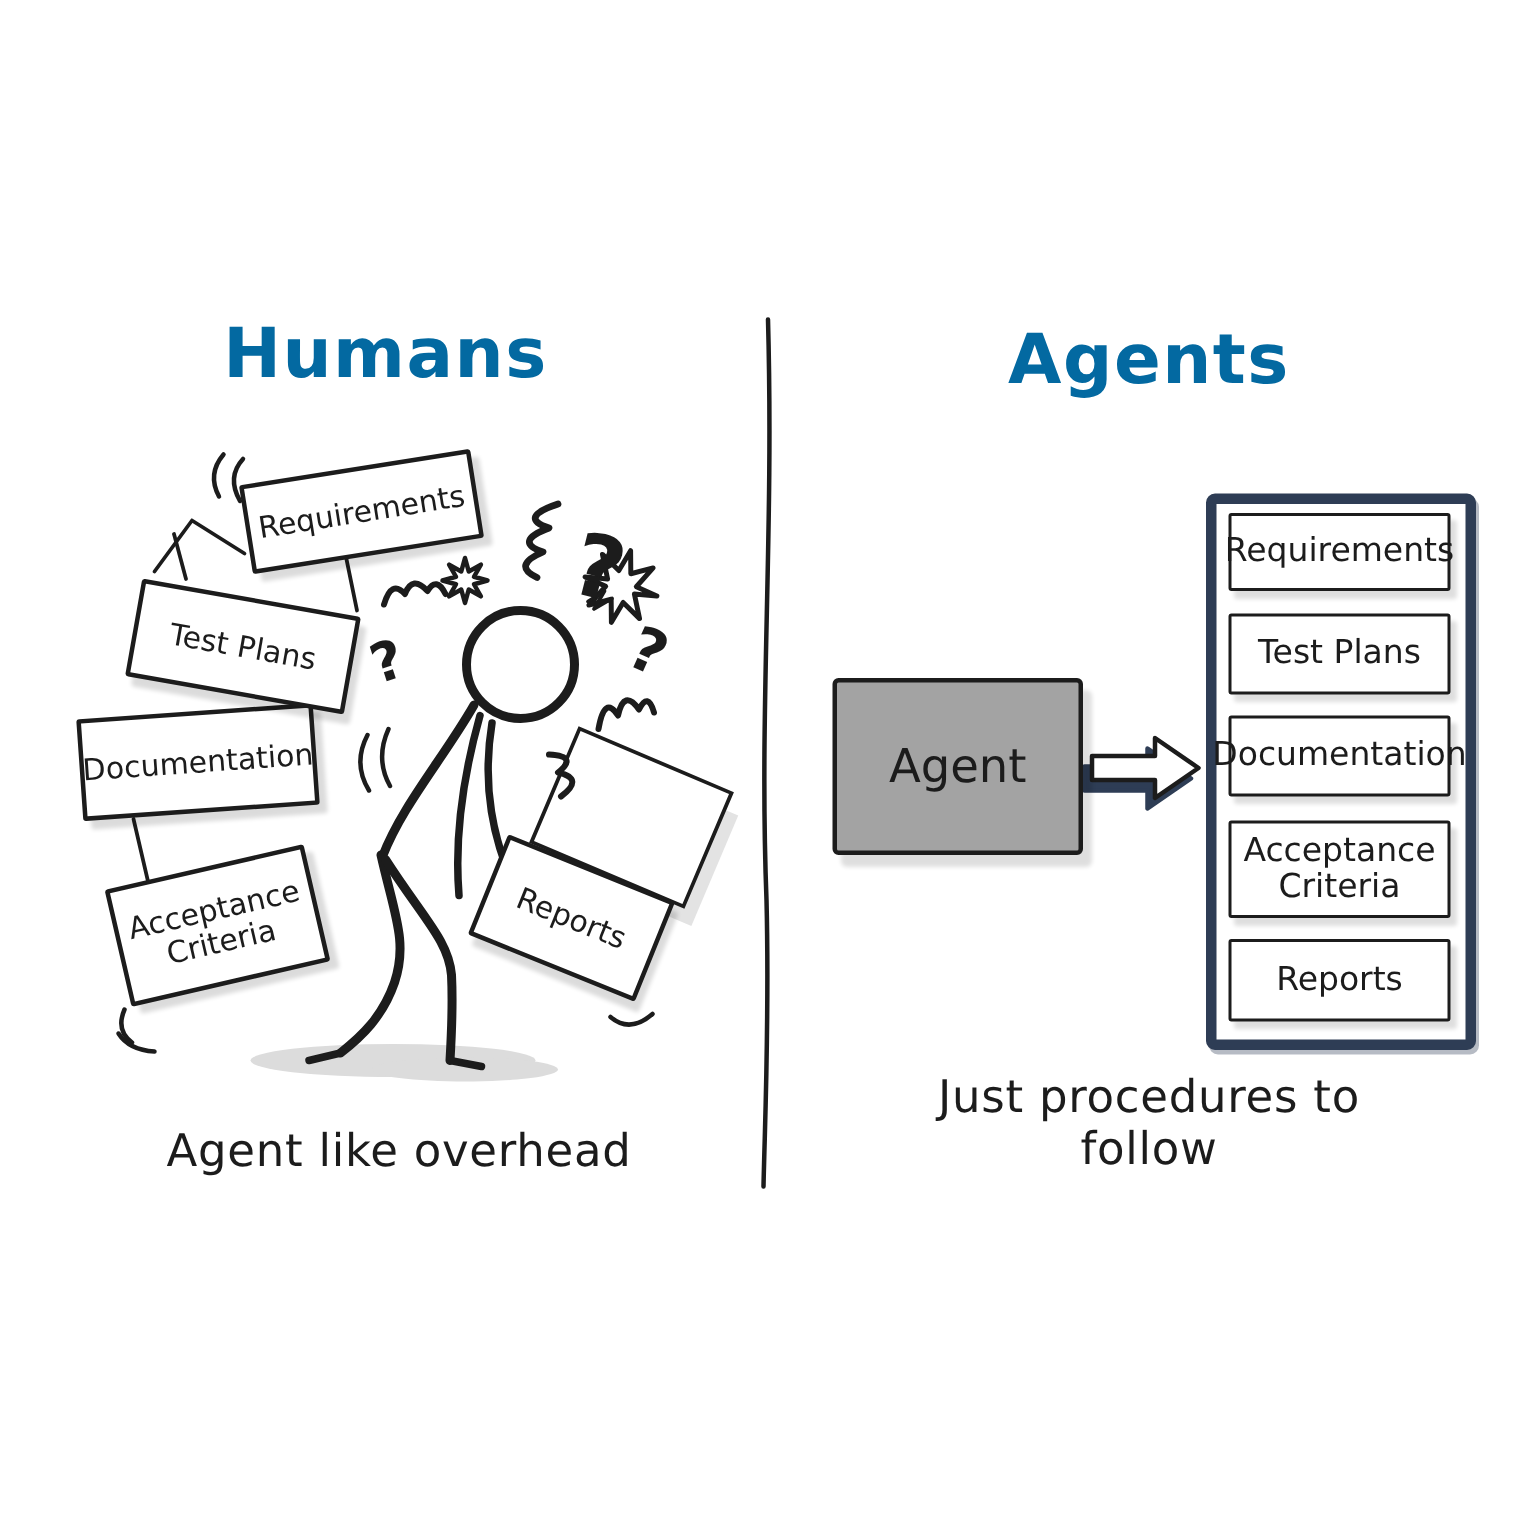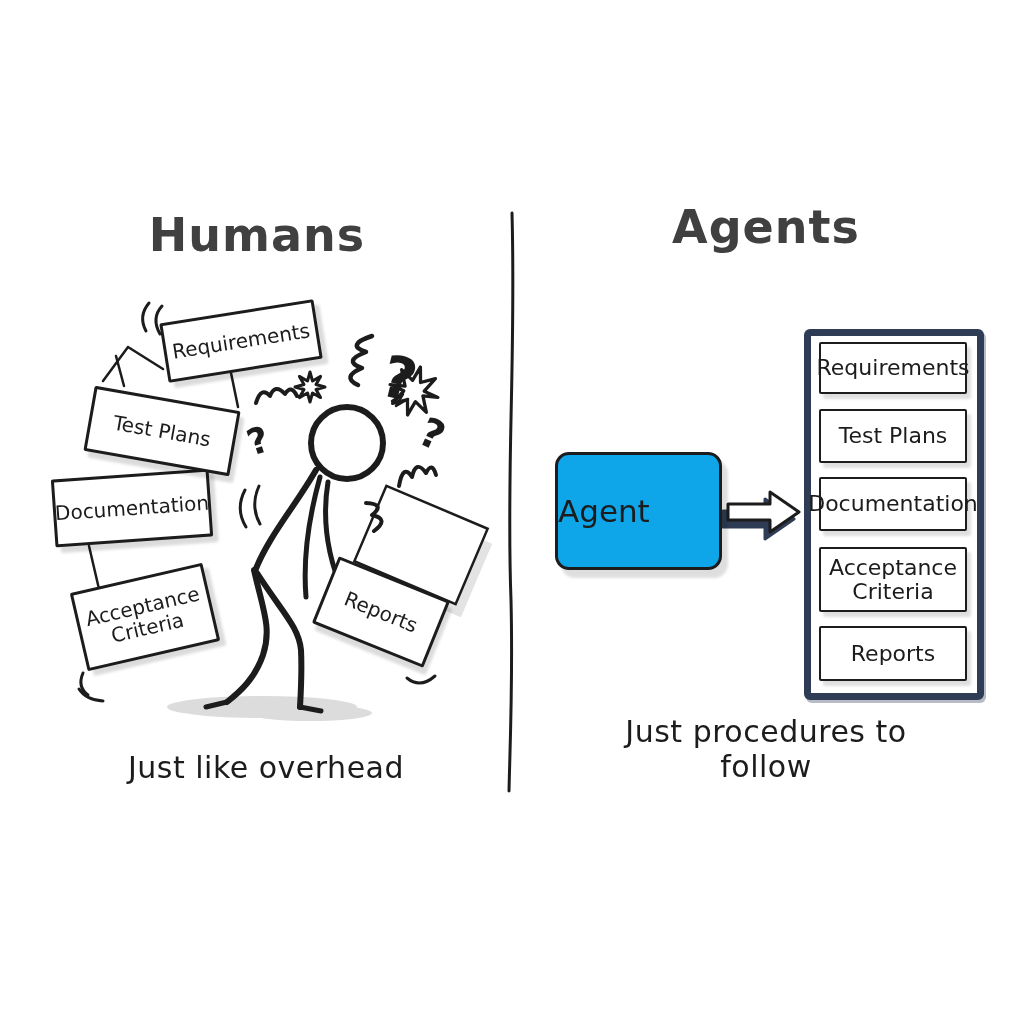--- a/index.html
+++ b/index.html
@@ -3,42 +3,42 @@
 <meta charset="utf-8">
 <style>
   html,body{margin:0;padding:0;background:#ffffff;}
   .canvas{
     position:relative;width:1024px;height:1024px;background:#ffffff;overflow:hidden;
     font-family:"DejaVu Sans","Liberation Sans",sans-serif;color:#1c1c1c;
   }
   .layer-svg{position:absolute;left:0;top:0;z-index:1;}
   .abs{position:absolute;box-sizing:border-box;}
   .title{
-    z-index:3;text-align:center;font-size:46px;font-weight:bold;letter-spacing:1px;color:#404040;
+    z-index:3;text-align:center;font-size:46px;font-weight:bold;letter-spacing:1px;color:#0369a1;
   }
   .caption{
     z-index:3;text-align:center;font-size:30px;font-weight:normal;color:#1c1c1c;letter-spacing:.5px;
   }
   .paper-box{
     z-index:2;background:#ffffff;border:3px solid #1c1c1c;border-radius:2px;
     display:flex;align-items:center;justify-content:center;text-align:center;
     font-size:20px;line-height:1.1;box-shadow:5px 6px 3px rgba(0,0,0,0.14);
   }
   .stack-frame{
     z-index:2;background:#ffffff;border:7px solid #2e3d55;border-radius:6px;
     box-shadow:2px 3px 0 rgba(46,61,85,0.35);
   }
   .stack-box{
     z-index:3;background:#ffffff;border:2.5px solid #1c1c1c;border-radius:2px;
     display:flex;align-items:center;justify-content:center;text-align:center;
     font-size:22px;line-height:1.08;box-shadow:4px 5px 3px rgba(0,0,0,0.13);
   }
   .agent-box{
-    z-index:2;background:#0ea5e9;border:3px solid #1c1c1c;border-radius:14px;
-    display:flex;align-items:center;
+    z-index:2;background:#a3a3a3;border:3px solid #1c1c1c;border-radius:4px;
+    display:flex;align-items:center;justify-content:center;
     font-size:31px;box-shadow:6px 8px 3px rgba(0,0,0,0.13);
   }
   .ink{stroke:#1c1c1c;fill:none;stroke-linecap:round;stroke-linejoin:round;}
   .qmark{font-family:"DejaVu Sans","Liberation Sans",sans-serif;fill:#1c1c1c;font-weight:bold;}
 </style>
 </head>
 <body>
 
 <div class="canvas">
 
@@ -123,23 +123,23 @@
   </div>
 
   <div class="abs paper-box" style="left:77px;top:577px;width:136px;height:80px;transform:rotate(-13deg);">
     <span>Acceptance Criteria</span>
   </div>
 
   <div class="abs paper-box" style="left:321px;top:576px;width:120px;height:72px;transform:rotate(22deg);">
     <span>Reports</span>
   </div>
 
-  <div class="abs caption" style="left:96px;top:750px;width:340px;">Just like overhead</div>
+  <div class="abs caption" style="left:96px;top:750px;width:340px;">Agent like overhead</div>
 
-  <div class="abs title" style="left:616px;top:200px;width:300px;">Agents</div>
+  <div class="abs title" style="left:616px;top:212px;width:300px;">Agents</div>
 
   <div class="abs agent-box" style="left:555px;top:452px;width:167px;height:118px;">
     <span>Agent</span>
   </div>
 
   <div class="abs stack-frame" style="left:804px;top:329px;width:180px;height:371px;"></div>
 
   <div class="abs stack-box" style="left:819px;top:342px;width:148px;height:52px;">
     <span>Requirements</span>
   </div>

